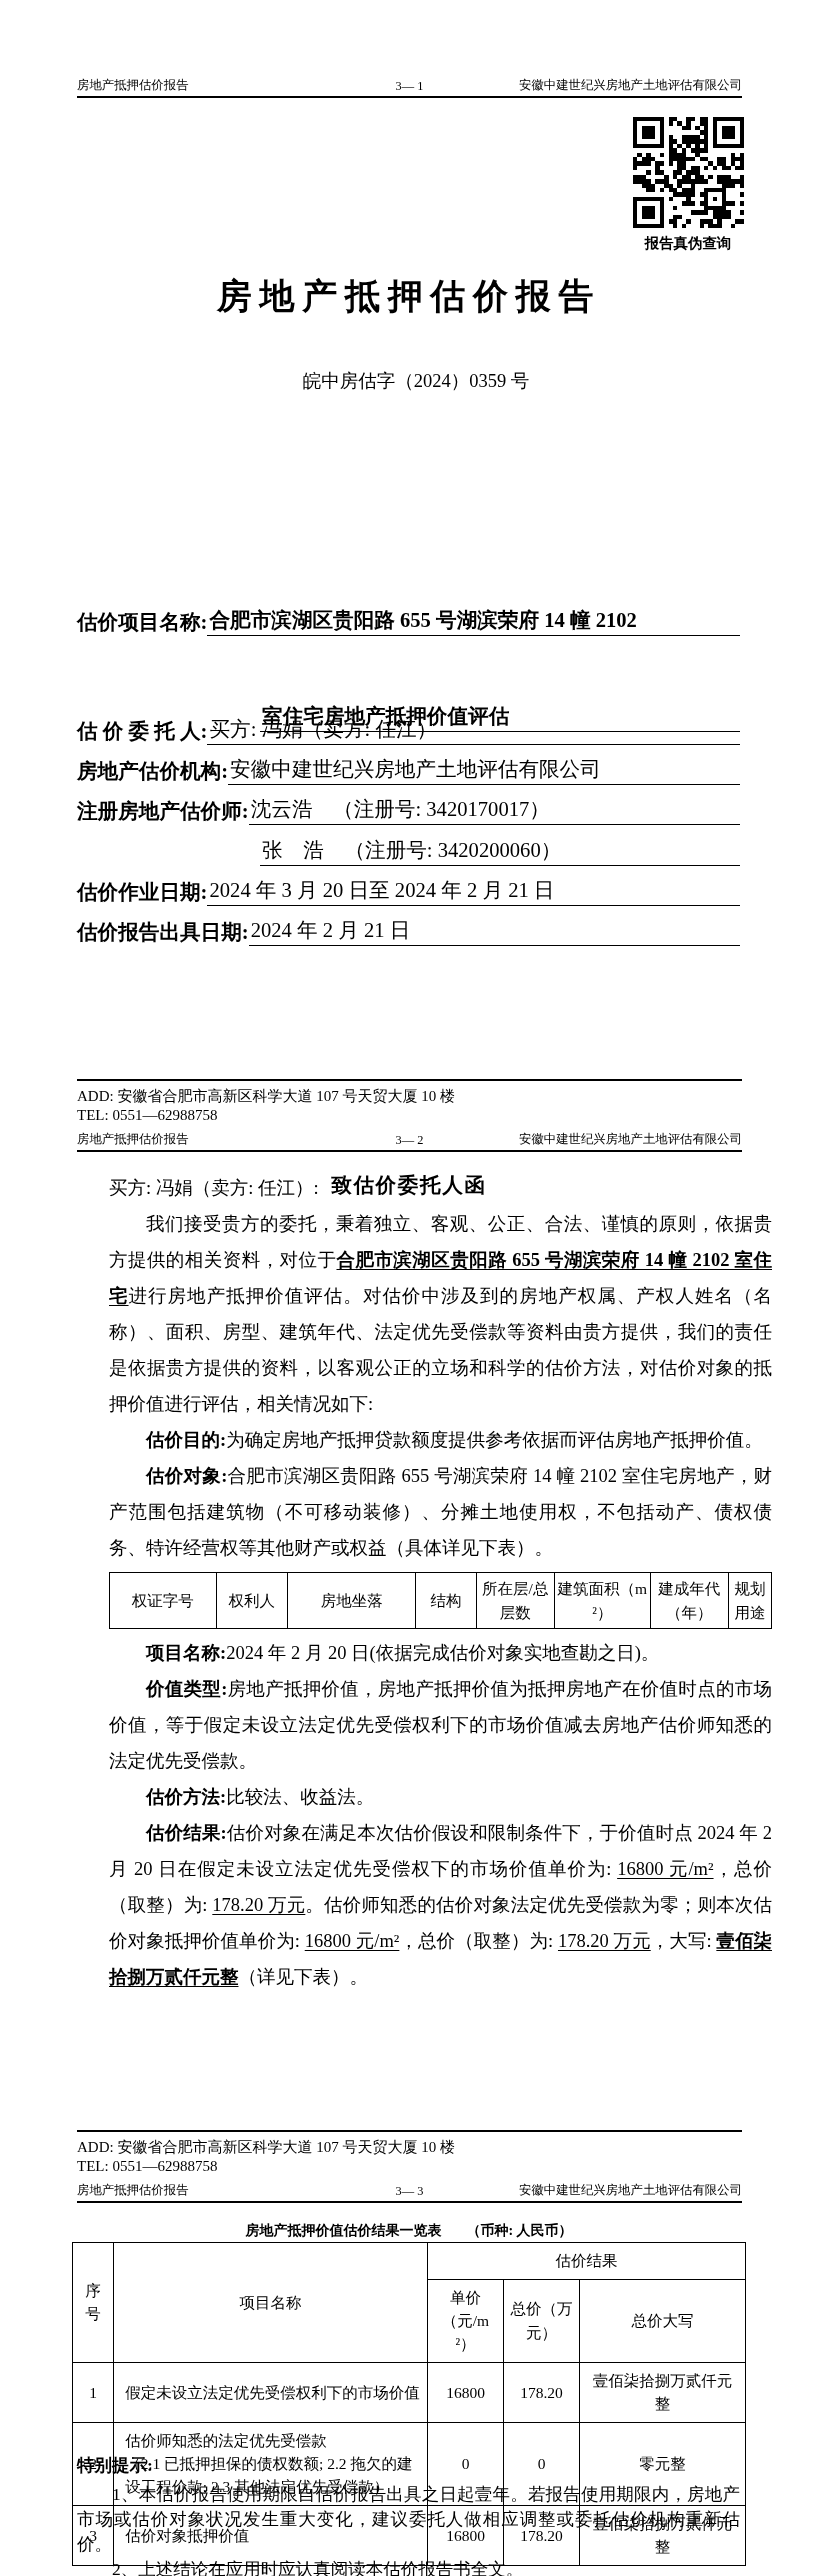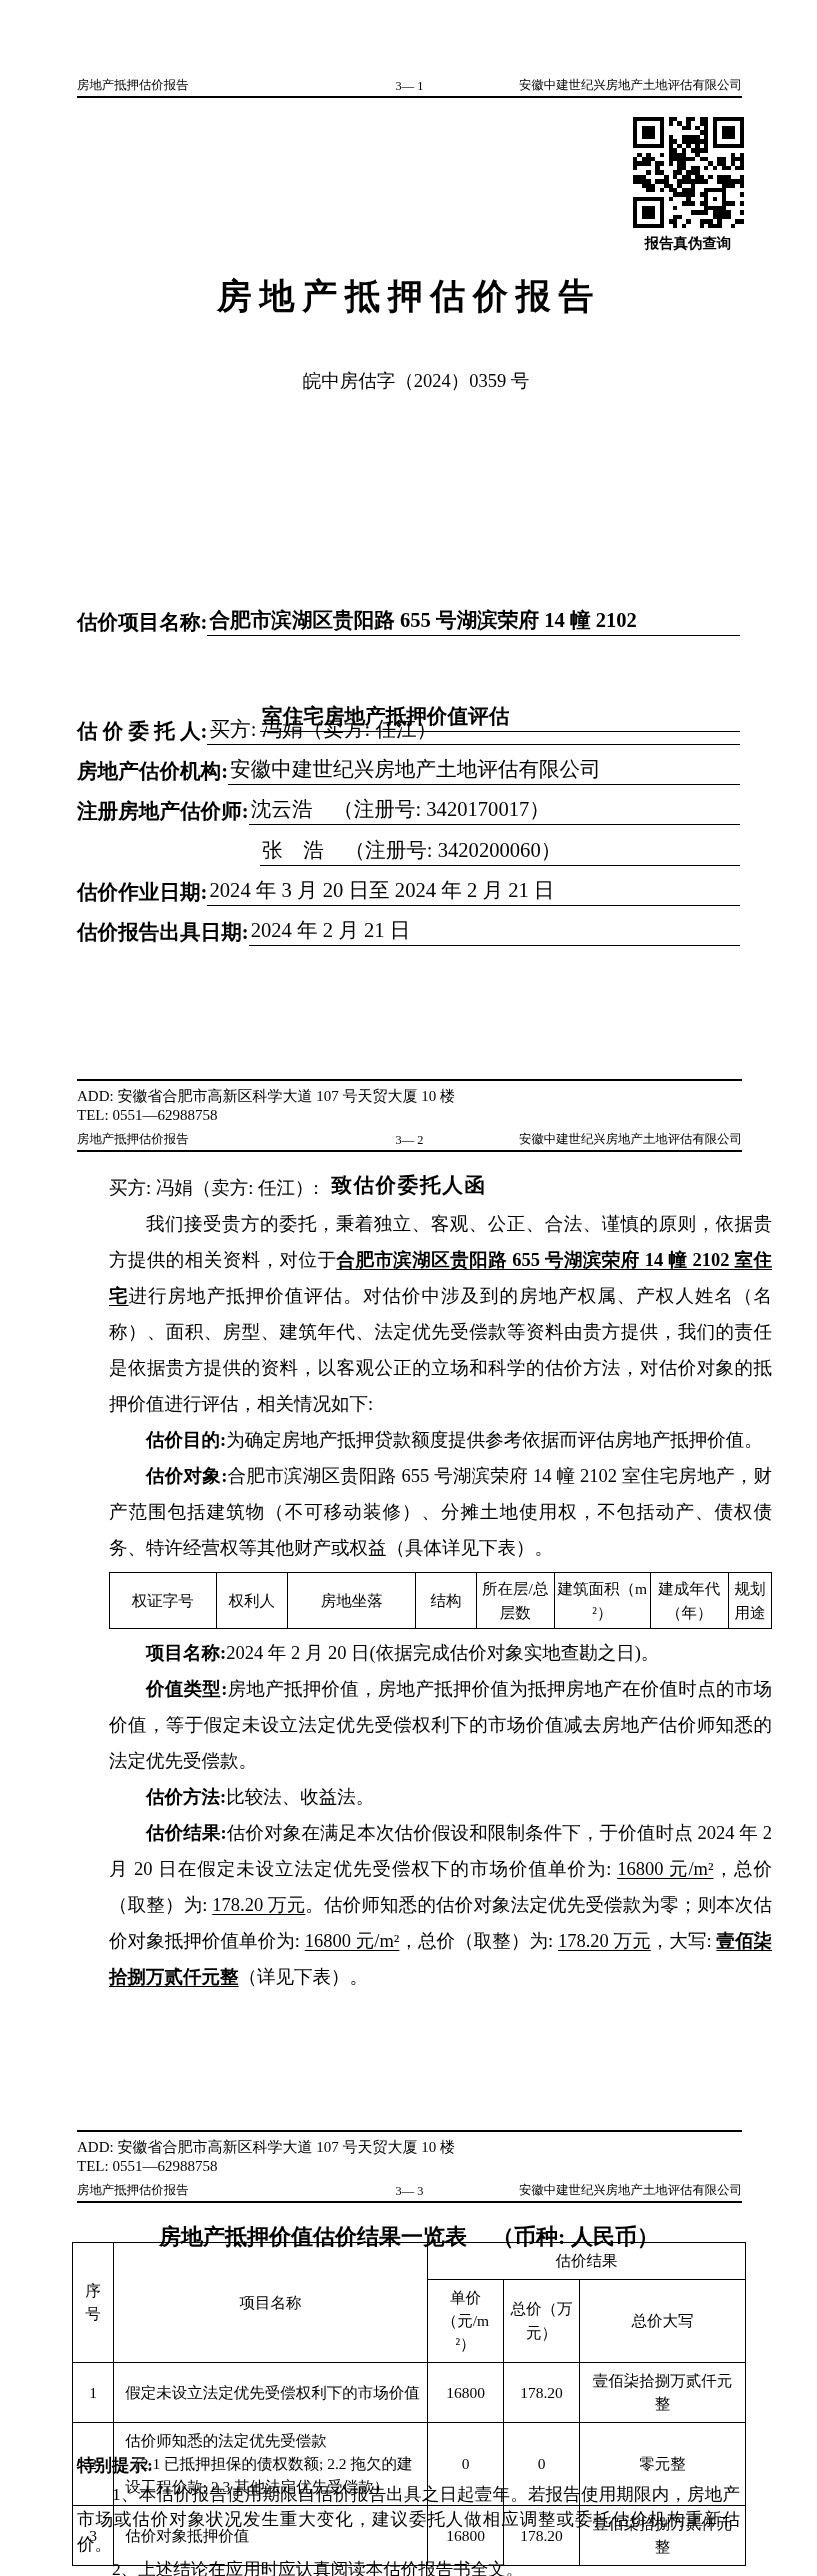--- a/index.html
+++ b/index.html
@@ -33,21 +33,21 @@
   .ltitle{left:0;top:1171px;width:818px;text-align:center;font-size:20.6px;font-weight:bold;letter-spacing:0.08em;}
   .lbody{left:77px;top:1170px;width:663px;font-size:18.5px;line-height:36px;text-align:justify;text-justify:inter-character;margin-left:32px;}
   .lbody p{margin:0;text-indent:2em;}
   .lbody .salut{text-indent:0;}
   .lbody .u{text-decoration-thickness:1px;text-underline-offset:3.1px;}
   
   table{border-collapse:collapse;}
   .ptable{width:100%;margin:6.2px 0;font-size:15.5px;line-height:1.5;table-layout:fixed;border:1.5px solid #000;}
   .ptable th,.ptable td{border:1px solid #000;text-align:center;vertical-align:middle;padding:4.1px 2.6px;font-weight:normal;word-break:break-all;text-indent:0;}
   
-  .restitle{left:0;top:2222px;width:818px;text-align:center;font-size:22px;font-weight:bold;}
+  .restitle{left:0;top:2222px;width:818px;text-align:center;font-size:14px;font-weight:bold;}
   .restitle .cur{margin-left:25px;}
   .rtable{left:72px;top:2242px;width:672px;font-size:15.5px;line-height:1.5;table-layout:fixed;border:1.5px solid #000;}
   .rtable th,.rtable td{border:1px solid #000;text-align:center;vertical-align:middle;padding:6.2px 5.2px;font-weight:normal;word-break:break-all;}
   .rtable td.item{text-align:left;padding-left:11.3px;}
   .prewrap{white-space:pre-wrap;}
   .notes{left:77px;top:2453px;width:663px;font-size:17.5px;line-height:25px;text-align:justify;text-justify:inter-character;}
   .notes .ntitle{font-weight:bold;margin:0 0 4.1px 0;text-indent:0;}
   .notes p{margin:0;text-indent:2em;}
   svg{display:block;}
 </style>

